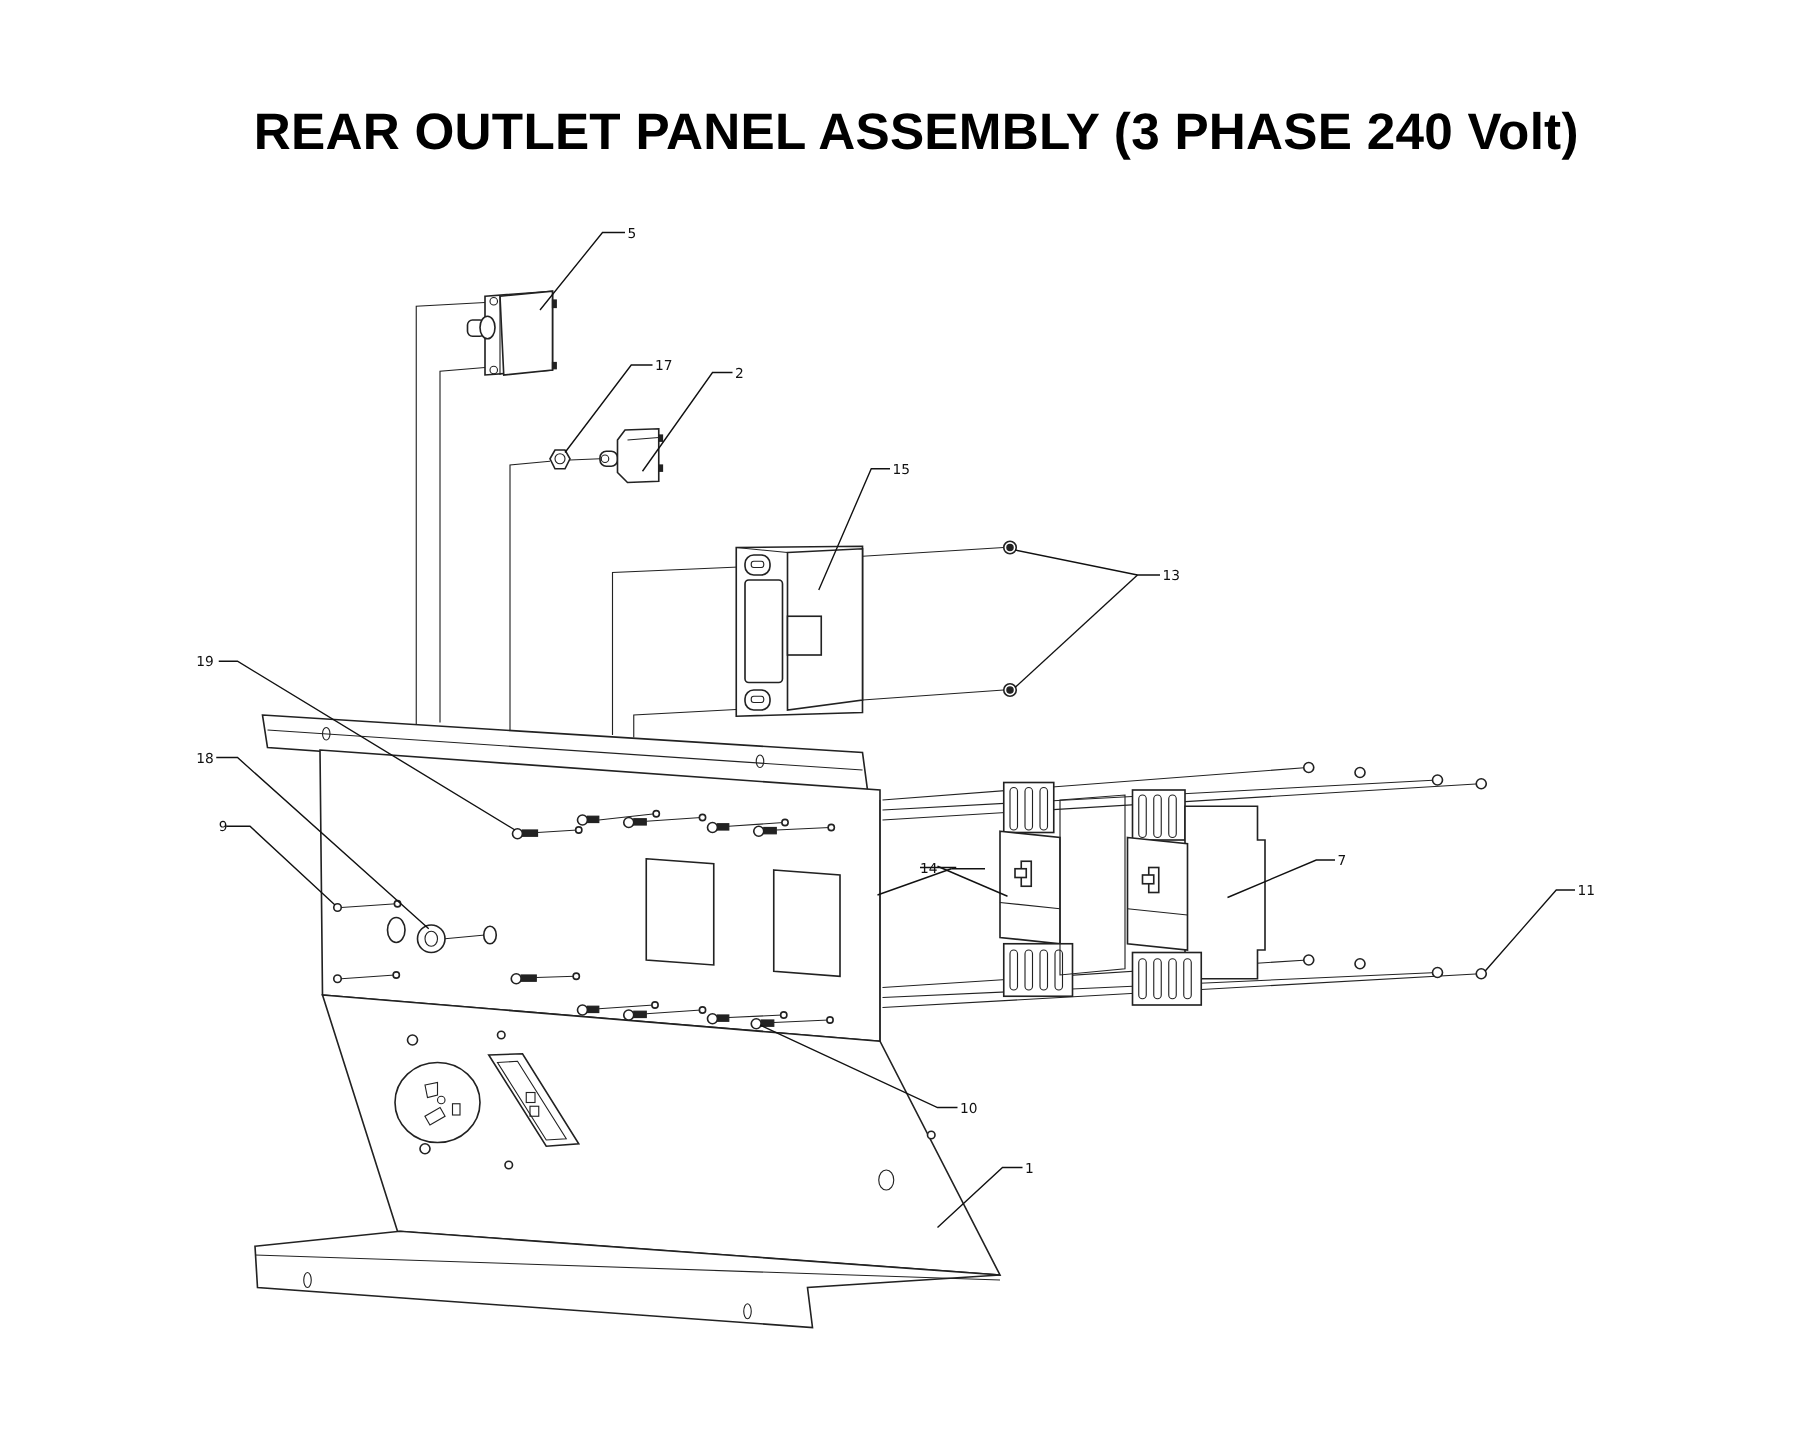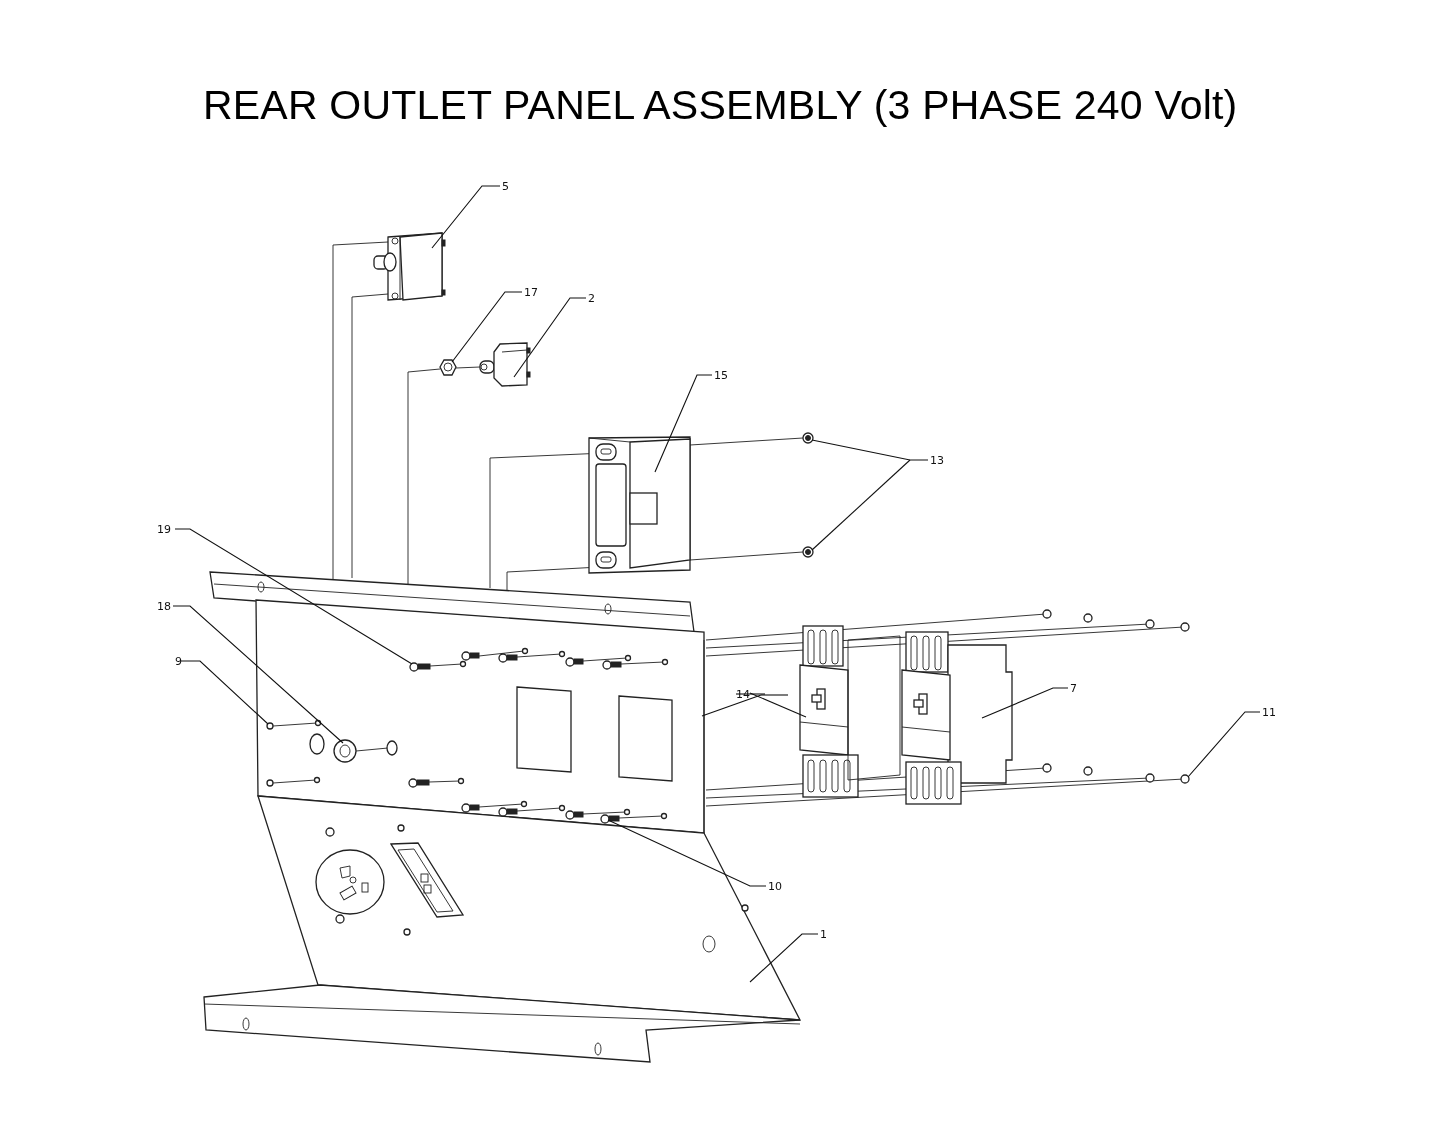--- a/index.html
+++ b/index.html
@@ -1,19 +1,19 @@
 <!DOCTYPE html>
 <html><head>
   <meta charset="utf-8">
   <style>
     html, body { margin: 0; padding: 0; background: #ffffff; }
     body { width: 1445px; height: 1145px; position: relative; overflow: hidden; font-family: "Liberation Sans", sans-serif; }
     .title {
       position: absolute; left: 203px; top: 82px; width: 1150px;
-      font-family: "Liberation Sans", sans-serif; font-weight: normal;
+      font-family: "Liberation Sans", sans-serif; font-weight: bold;
       font-size: 41px; letter-spacing: 0.2px; color: #000; white-space: nowrap;
     }
     svg.diagram { position: absolute; left: 0; top: 0; }
     .callout { font-family: "DejaVu Sans", sans-serif; font-size: 11px; fill: #111; }
     .ln { stroke: #111; stroke-width: 1.1; fill: none; }
     .part { stroke: #222; stroke-width: 1.3; fill: #fff; }
     .thin { stroke: #222; stroke-width: 0.9; fill: none; }
     .dark { fill: #222; stroke: #222; }
   </style>
 </head>

